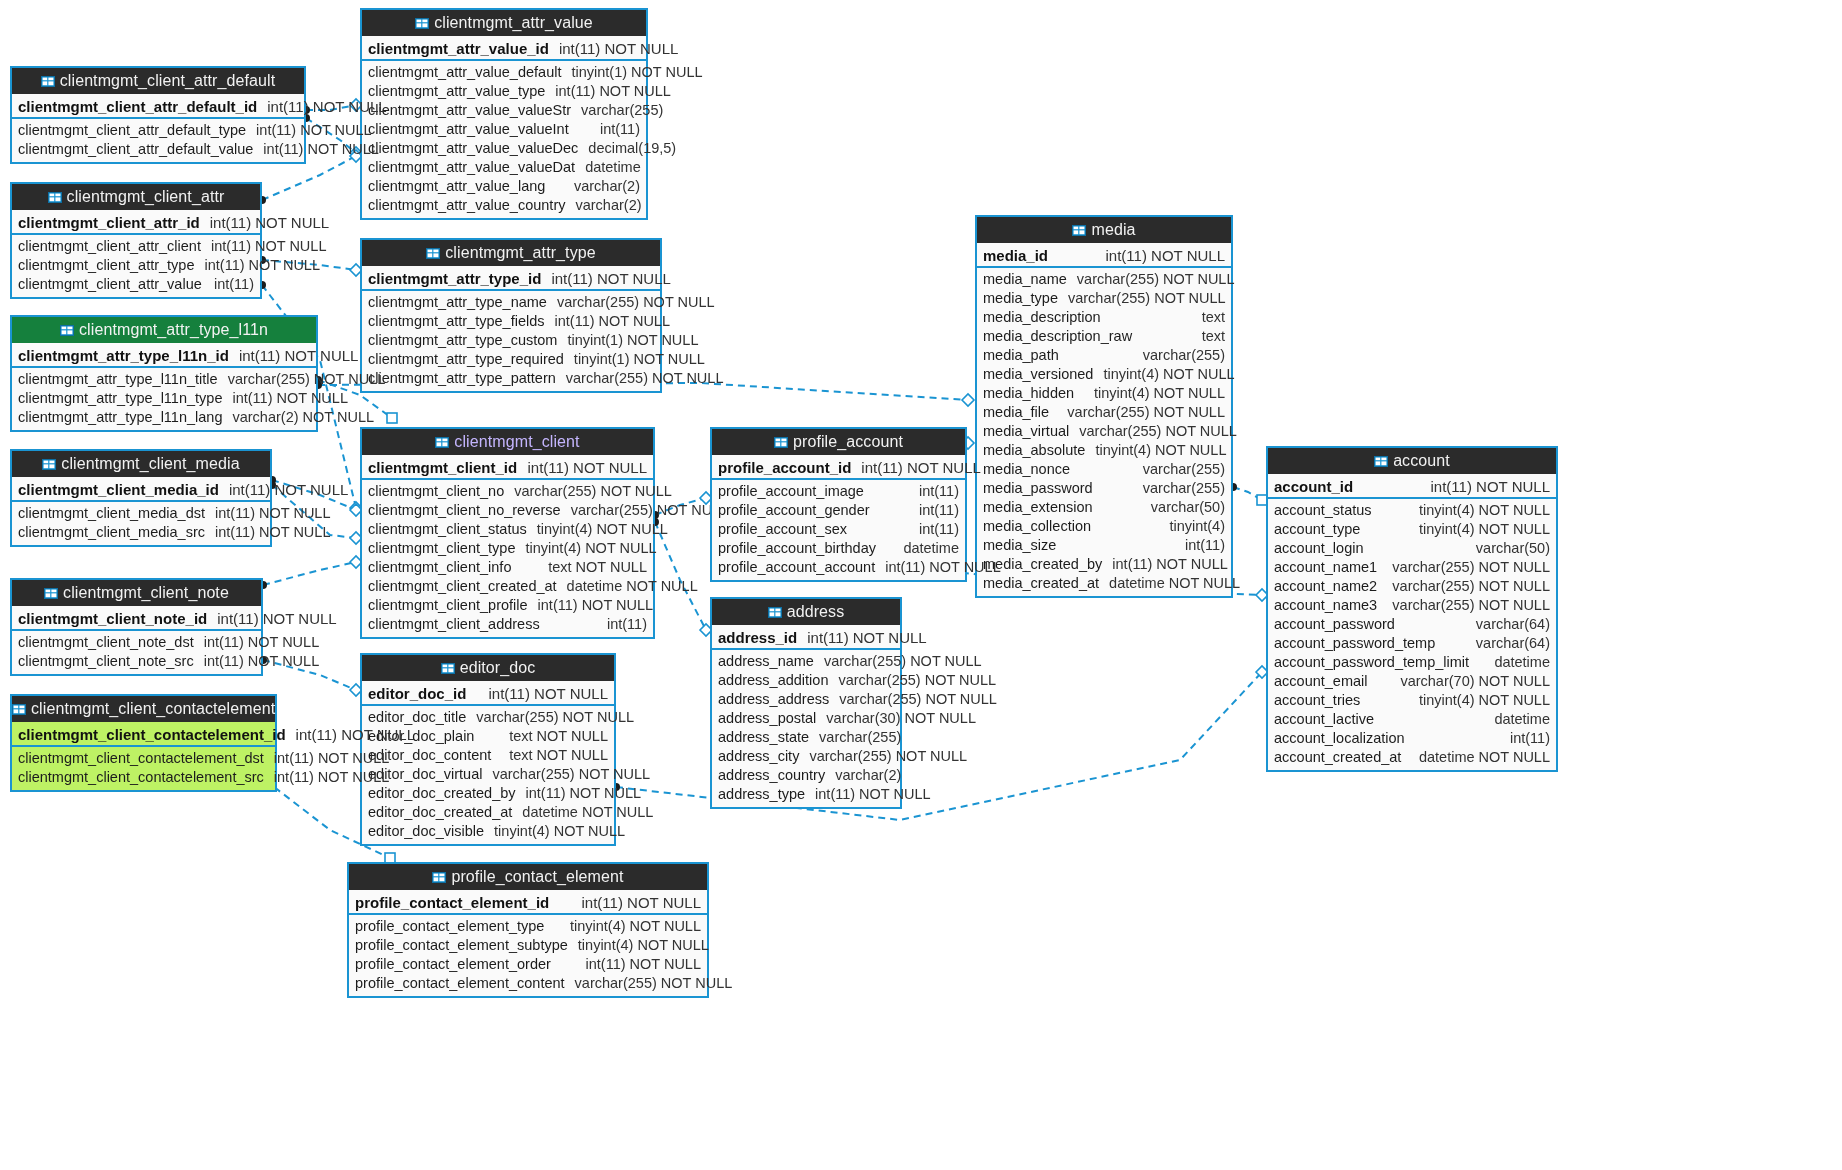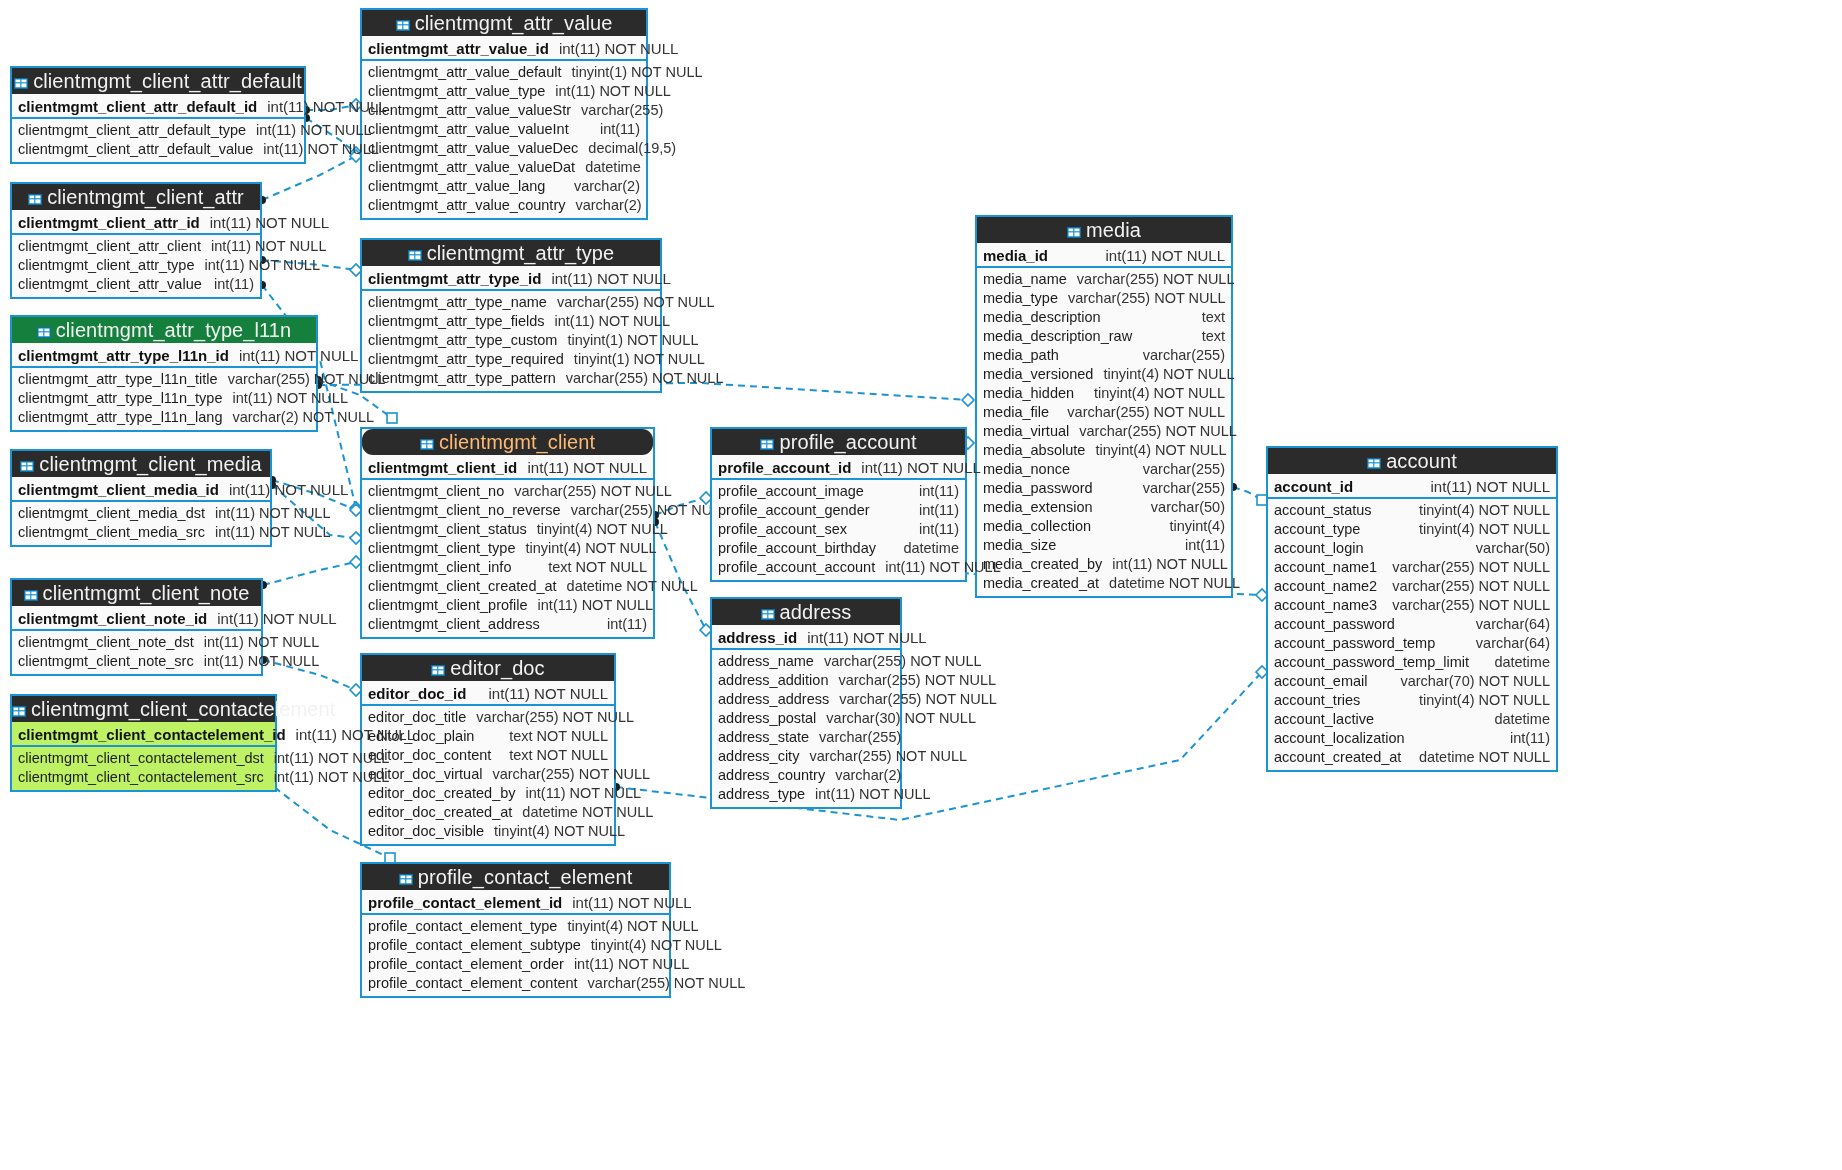--- a/index.html
+++ b/index.html
@@ -32,21 +32,21 @@
     position: absolute;
     background: #fafafa;
     border: 2px solid #1a94d2;
     box-sizing: border-box;
     z-index: 2;
     box-shadow: 0 0 0 0 rgba(0,0,0,0);
   }
   .entity-header {
     background: #2b2b2b;
     color: #f2f2f2;
-    font-size: 20px;
+    font-size: 16px;
     height: 26px;
     line-height: 26px;
     text-align: center;
     white-space: nowrap;
     position: relative;
     letter-spacing: 0.1px;
   }
   .tbl-icon {
     display: inline-block;
     width: 14px;
@@ -441,21 +441,21 @@
             <span class="col-name">clientmgmt_client_media_dst</span>
             <span class="col-type">int(11) NOT NULL</span>
           </div>
           <div class="field-row">
             <span class="col-name">clientmgmt_client_media_src</span>
             <span class="col-type">int(11) NOT NULL</span>
           </div>
         </div>
       </div>
       <div class="entity" style="left: 360px; top: 427px; width: 295px; border-color: rgb(26, 148, 210); background: rgb(250, 250, 250);">
-        <div class="entity-header" style="background: rgb(43, 43, 43); color: #fdba74; border-radius: 11px;"><span class="tbl-icon"><svg width="14" height="11" viewBox="0 0 14 11">
+        <div class="entity-header" style="background: rgb(43, 43, 43); color: #c4b5fd;"><span class="tbl-icon"><svg width="14" height="11" viewBox="0 0 14 11">
               <rect x="0.5" y="0.5" width="13" height="10" fill="#1a94d2" stroke="#0d6fa3"></rect>
               <rect x="1.6" y="1.6" width="4.6" height="2.6" fill="#ffffff"></rect>
               <rect x="7.4" y="1.6" width="5" height="2.6" fill="#ffffff"></rect>
               <rect x="1.6" y="5.4" width="4.6" height="3.8" fill="#ffffff"></rect>
               <rect x="7.4" y="5.4" width="5" height="3.8" fill="#ffffff"></rect>
             </svg></span><span>clientmgmt_client</span></div>
         <div class="pk-row" style="border-bottom-color: rgb(26, 148, 210);">
           <span class="col-name">clientmgmt_client_id</span>
           <span class="col-type">int(11) NOT NULL</span>
         </div>
@@ -729,21 +729,21 @@
           <div class="field-row">
             <span class="col-name">clientmgmt_client_contactelement_dst</span>
             <span class="col-type">int(11) NOT NULL</span>
           </div>
           <div class="field-row">
             <span class="col-name">clientmgmt_client_contactelement_src</span>
             <span class="col-type">int(11) NOT NULL</span>
           </div>
         </div>
       </div>
-      <div class="entity" style="left: 360px; top: 862px; width: 311px; border-color: rgb(26, 148, 210); background: rgb(250, 250, 250);">
+      <div class="entity" style="left: 347px; top: 862px; width: 362px; border-color: rgb(26, 148, 210); background: rgb(250, 250, 250);">
         <div class="entity-header" style="background: rgb(43, 43, 43); color: rgb(242, 242, 242);"><span class="tbl-icon"><svg width="14" height="11" viewBox="0 0 14 11">
               <rect x="0.5" y="0.5" width="13" height="10" fill="#1a94d2" stroke="#0d6fa3"></rect>
               <rect x="1.6" y="1.6" width="4.6" height="2.6" fill="#ffffff"></rect>
               <rect x="7.4" y="1.6" width="5" height="2.6" fill="#ffffff"></rect>
               <rect x="1.6" y="5.4" width="4.6" height="3.8" fill="#ffffff"></rect>
               <rect x="7.4" y="5.4" width="5" height="3.8" fill="#ffffff"></rect>
             </svg></span><span>profile_contact_element</span></div>
         <div class="pk-row" style="border-bottom-color: rgb(26, 148, 210);">
           <span class="col-name">profile_contact_element_id</span>
           <span class="col-type">int(11) NOT NULL</span>

